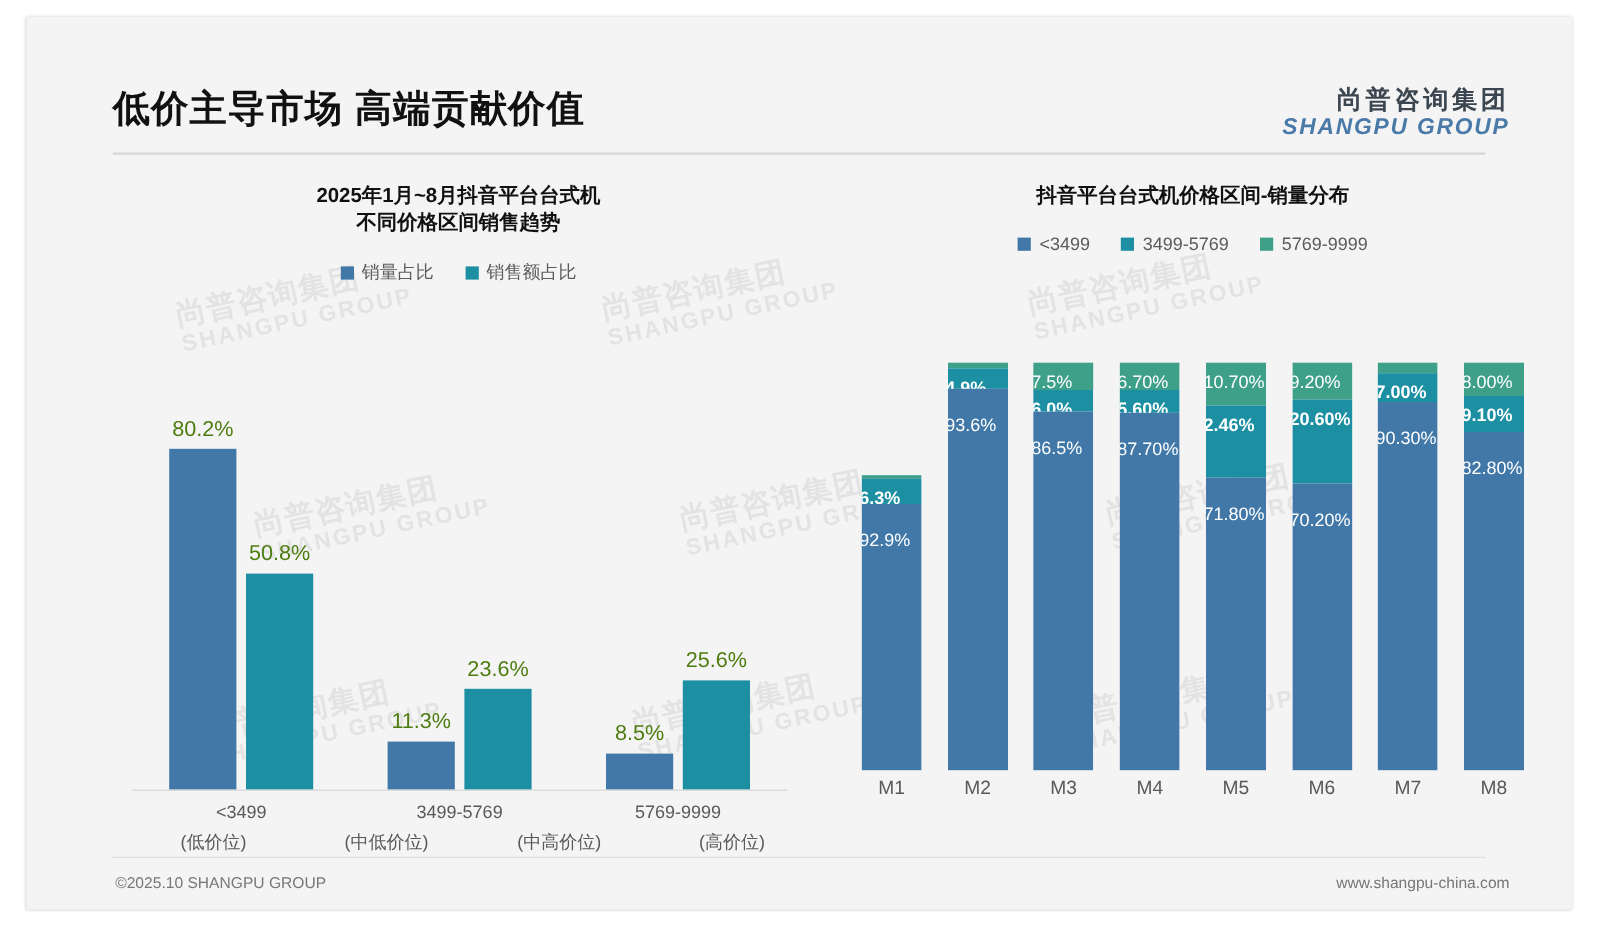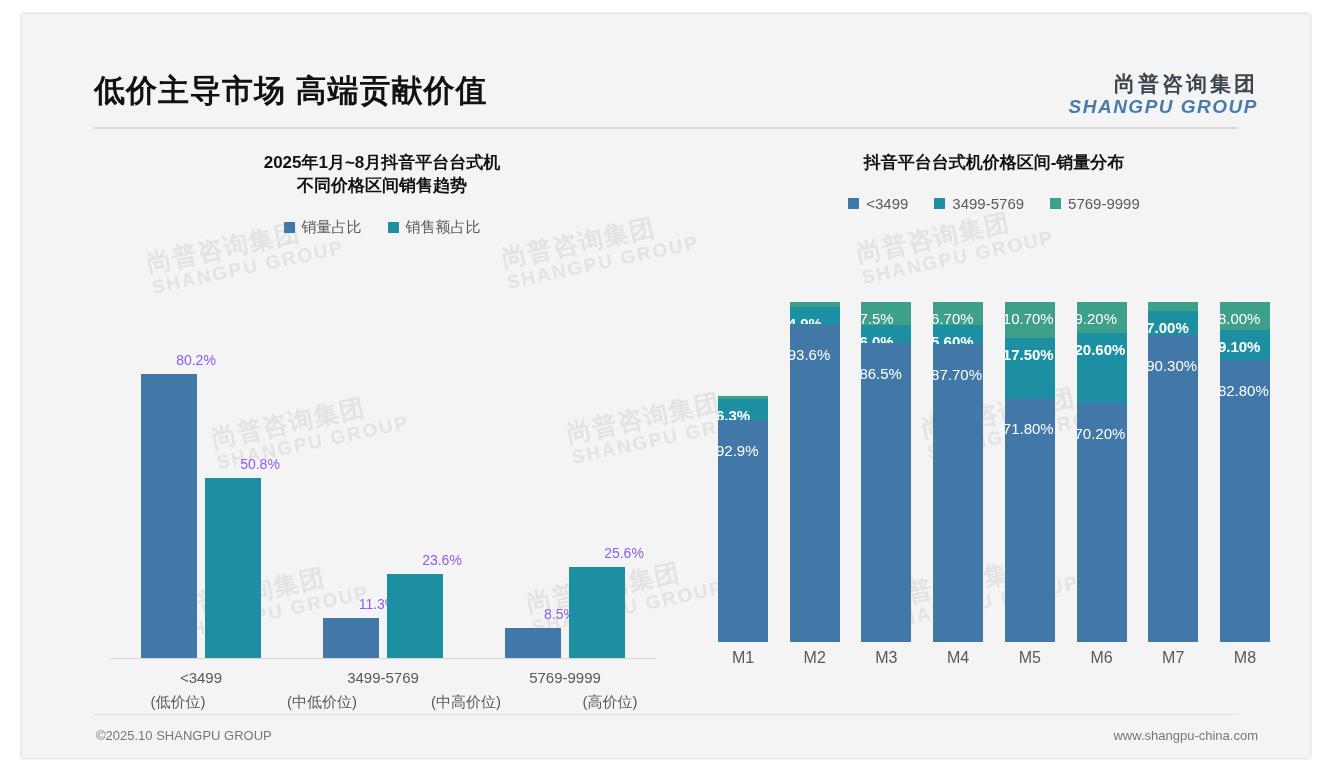--- a/index.html
+++ b/index.html
@@ -87,21 +87,21 @@
     flex:1;display:flex;justify-content:center;align-items:flex-end;
     gap:8px;height:100%;
   }
   .bar-wrap{
     position:relative;width:56px;display:flex;flex-direction:column;
     justify-content:flex-end;height:100%;
   }
   .bar{width:100%;}
   .bar-value{
     position:absolute;left:50%;transform:translateX(-50%);
-    font-size:14px;color:#8b5cf6;white-space:nowrap;margin-left:27px;
+    font-size:18px;color:#4d7c0f;white-space:nowrap;
   }
 
   .xlabels{
     position:absolute;left:28px;top:525px;width:546px;height:60px;
   }
   .xlab-main{
     position:absolute;font-size:15px;color:#595959;white-space:nowrap;
   }
   .xlab-sub{
     position:absolute;font-size:15px;color:#595959;white-space:nowrap;
@@ -324,21 +324,21 @@
             </div>
             <div class="seg seg-bot" style="height: 298.18px; background: rgb(65, 120, 168);">
               <span class="seg-label">87.70%</span>
             </div>
           </div>
           <div class="stack-col">
             <div class="seg seg-top" style="height: 36.38px; background: rgb(63, 160, 137);">
               <span class="seg-label">10.70%</span>
             </div>
             <div class="seg seg-mid" style="height: 59.5px; background: rgb(28, 143, 163);">
-              <span class="seg-label">17.50%</span>
+              <span class="seg-label">2.46%</span>
             </div>
             <div class="seg seg-bot" style="height: 244.12px; background: rgb(65, 120, 168);">
               <span class="seg-label">71.80%</span>
             </div>
           </div>
           <div class="stack-col">
             <div class="seg seg-top" style="height: 31.28px; background: rgb(63, 160, 137);">
               <span class="seg-label">9.20%</span>
             </div>
             <div class="seg seg-mid" style="height: 70.04px; background: rgb(28, 143, 163);">

